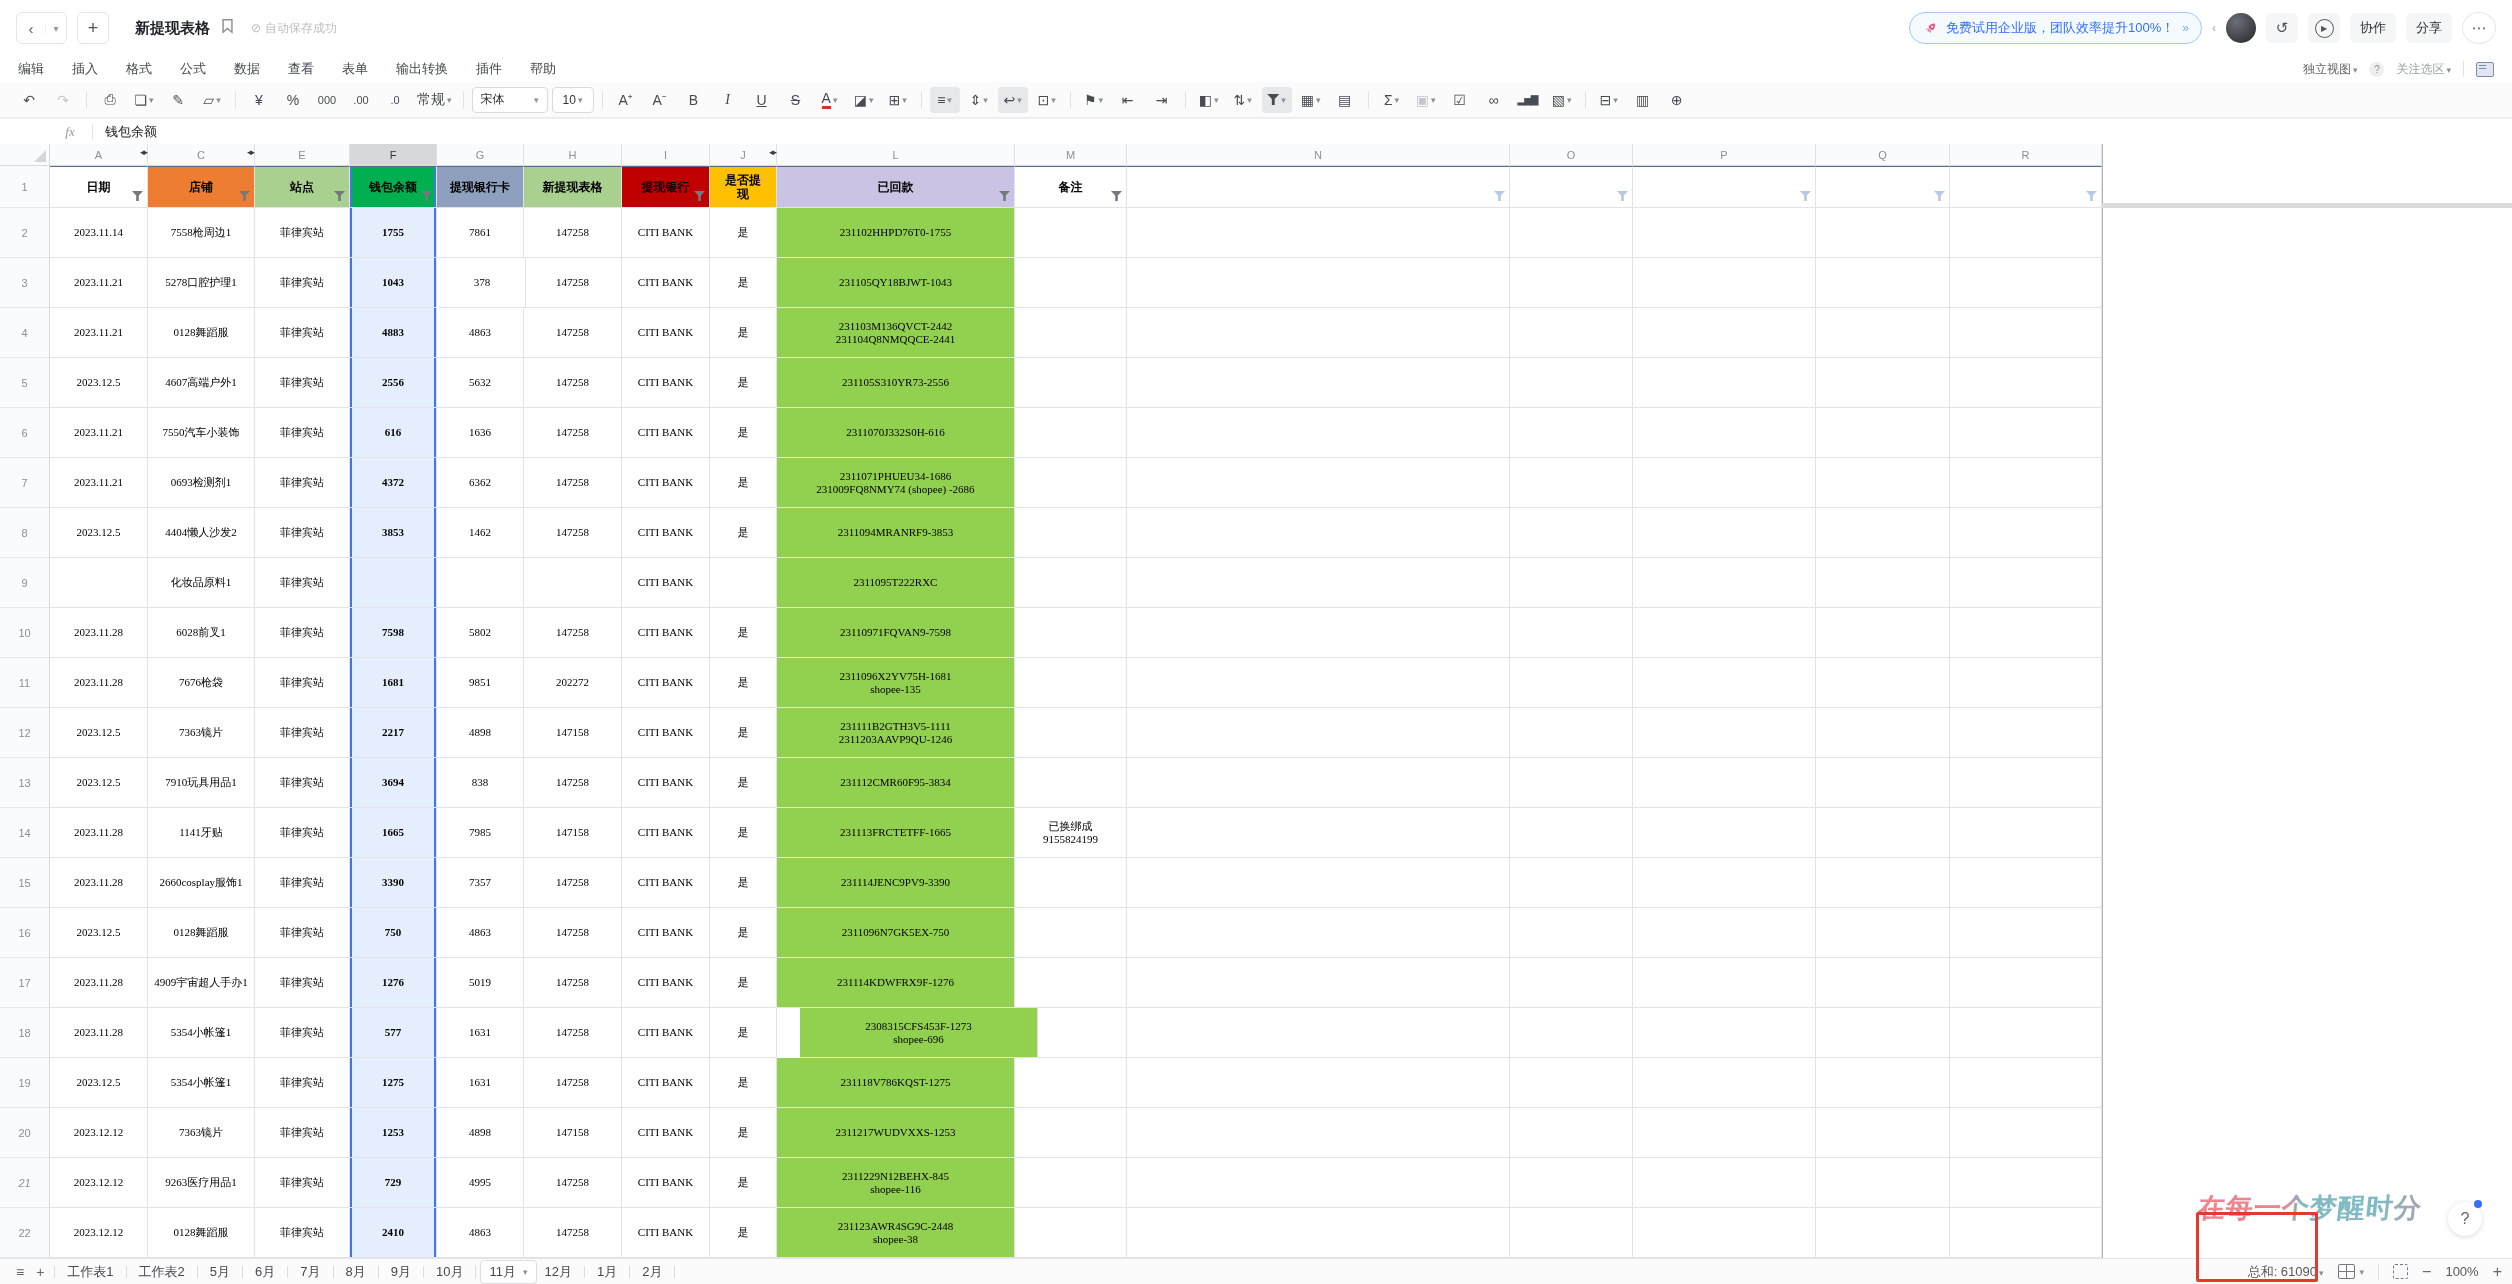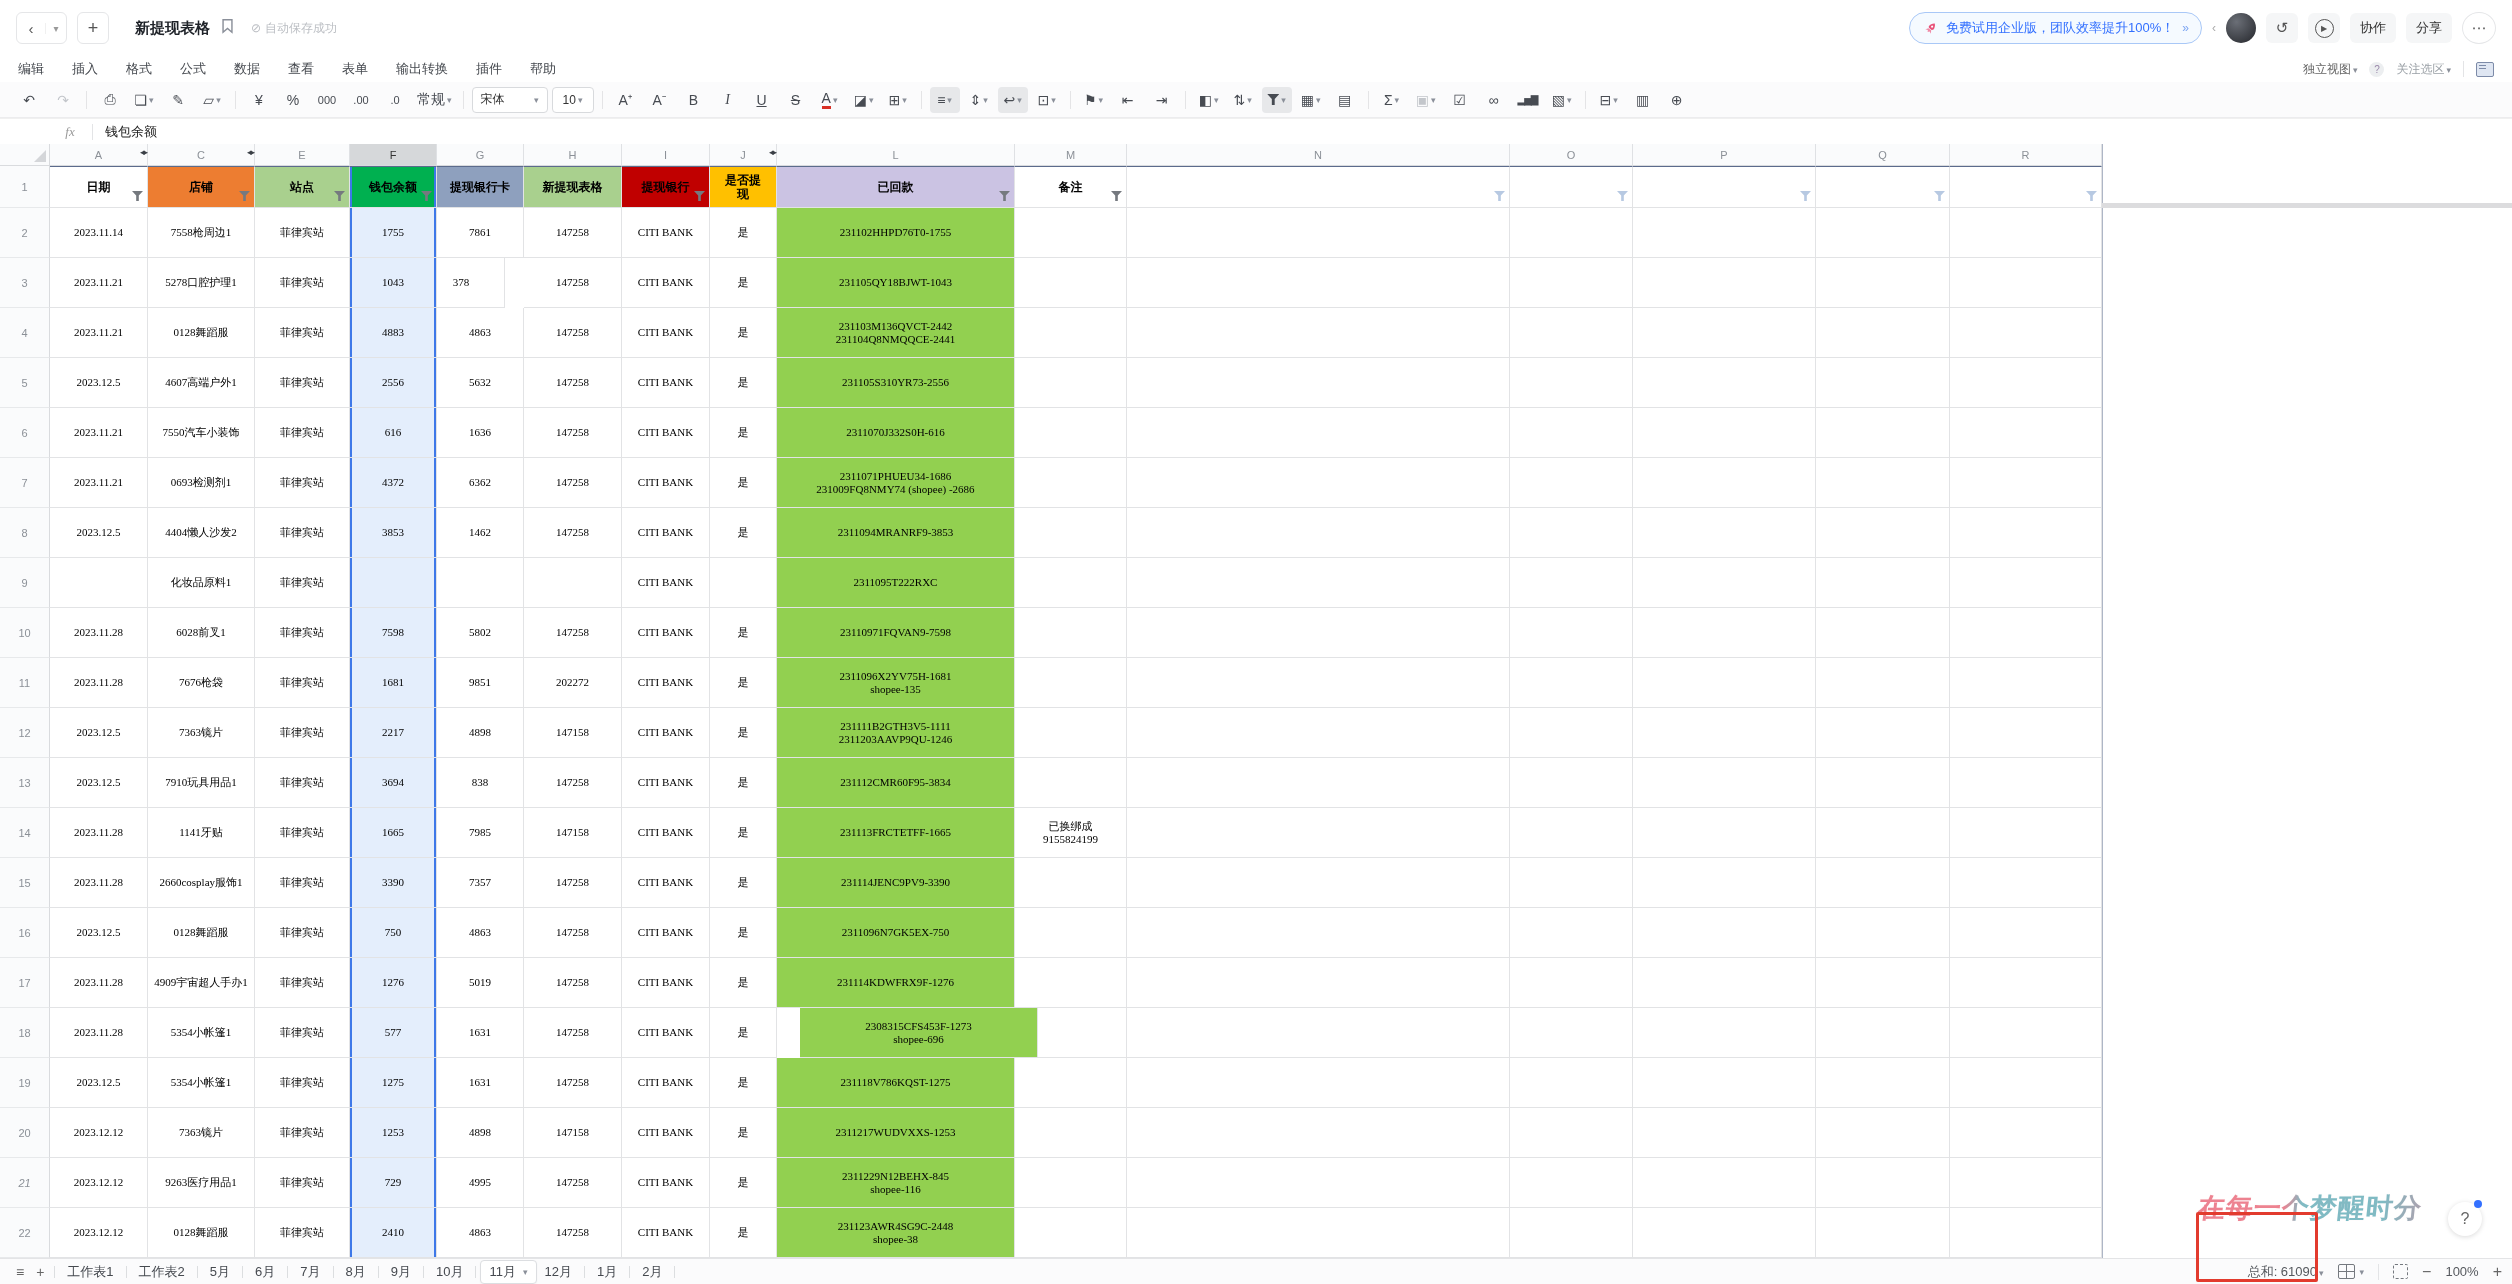--- a/index.html
+++ b/index.html
@@ -77,21 +77,21 @@
   .collet.sel{background:#d6d8da;color:#333;}
   .hidemark{position:absolute;top:3px;font-size:9px;color:#3a3f46;letter-spacing:-1px;z-index:3;}
   .rownum{position:absolute;left:0;width:50px;box-sizing:border-box;background:#fafbfc;border-right:1px solid #d9dbde;
           border-bottom:1px solid #e7e9eb;color:#8b9097;font-size:11px;display:flex;align-items:center;justify-content:center;}
   .hcell,.cell{position:absolute;box-sizing:border-box;border-right:1px solid #e2e3e5;border-bottom:1px solid #e2e3e5;
         display:flex;align-items:center;justify-content:center;text-align:center;
         font-family:"Liberation Serif",serif;color:#000;white-space:pre-line;overflow:hidden;}
   .hcell{font-size:12px;font-weight:600;border-top:1px solid #5b6b8c;line-height:14px;}
   .cell{font-size:11px;line-height:13px;}
   .cell.green{background:#92d050;}
-  .fselcell{background:#e4eefc;box-shadow:inset 2px 0 0 #3e78e8,inset -2px 0 0 #3e78e8;}
+  .fselcell{background:#e4eefc;box-shadow:inset 2px 0 0 #3e78e8,inset -2px 0 0 #3e78e8;font-weight:bold;}
   .fselhead{box-shadow:inset 2px 0 0 #3e78e8,inset -2px 0 0 #3e78e8;}
   .fn{position:absolute;right:4px;bottom:6px;width:11px;height:10px;
       clip-path:polygon(0 0,100% 0,62% 45%,62% 100%,38% 100%,38% 45%);}
   .fn.dark{background:#75797f;}
   .fn.light{background:#b7c9e2;}
   .rangeR{position:absolute;top:0;height:1114px;width:1px;background:#aeb6c6;}
   .freezeband{position:absolute;background:#dcdcde;}
   
   .bottombar{position:absolute;left:0;top:1258px;width:100%;height:26px;background:#fbfbfc;border-top:1px solid #e3e4e6;
              display:flex;align-items:center;padding:0 10px;box-sizing:border-box;font-size:13px;color:#45494f;}
@@ -413,21 +413,21 @@
       <div class="cell" style="left: 1127px; width: 383px; top: 64px; height: 50px;"></div>
       <div class="cell" style="left: 1510px; width: 123px; top: 64px; height: 50px;"></div>
       <div class="cell" style="left: 1633px; width: 183px; top: 64px; height: 50px;"></div>
       <div class="cell" style="left: 1816px; width: 134px; top: 64px; height: 50px;"></div>
       <div class="cell" style="left: 1950px; width: 152px; top: 64px; height: 50px;"></div>
       <div class="rownum" style="top: 114px; height: 50px;">3</div>
       <div class="cell" style="left: 50px; width: 98px; top: 114px; height: 50px;">2023.11.21</div>
       <div class="cell" style="left: 148px; width: 107px; top: 114px; height: 50px;">5278口腔护理1</div>
       <div class="cell" style="left: 255px; width: 95px; top: 114px; height: 50px;">菲律宾站</div>
       <div class="cell fselcell" style="left: 350px; width: 87px; top: 114px; height: 50px;">1043</div>
-      <div class="cell" style="left: 418px; width: 87px; top: 114px; height: 50px;">378</div>
+      <div class="cell" style="left: 439px; width: 87px; top: 114px; height: 50px;">378</div>
       <div class="cell" style="left: 524px; width: 98px; top: 114px; height: 50px;">147258</div>
       <div class="cell" style="left: 622px; width: 88px; top: 114px; height: 50px;">CITI BANK</div>
       <div class="cell" style="left: 710px; width: 67px; top: 114px; height: 50px;">是</div>
       <div class="cell green" style="left: 777px; width: 238px; top: 114px; height: 50px;">231105QY18BJWT-1043</div>
       <div class="cell" style="left: 1015px; width: 112px; top: 114px; height: 50px;"></div>
       <div class="cell" style="left: 1127px; width: 383px; top: 114px; height: 50px;"></div>
       <div class="cell" style="left: 1510px; width: 123px; top: 114px; height: 50px;"></div>
       <div class="cell" style="left: 1633px; width: 183px; top: 114px; height: 50px;"></div>
       <div class="cell" style="left: 1816px; width: 134px; top: 114px; height: 50px;"></div>
       <div class="cell" style="left: 1950px; width: 152px; top: 114px; height: 50px;"></div>

